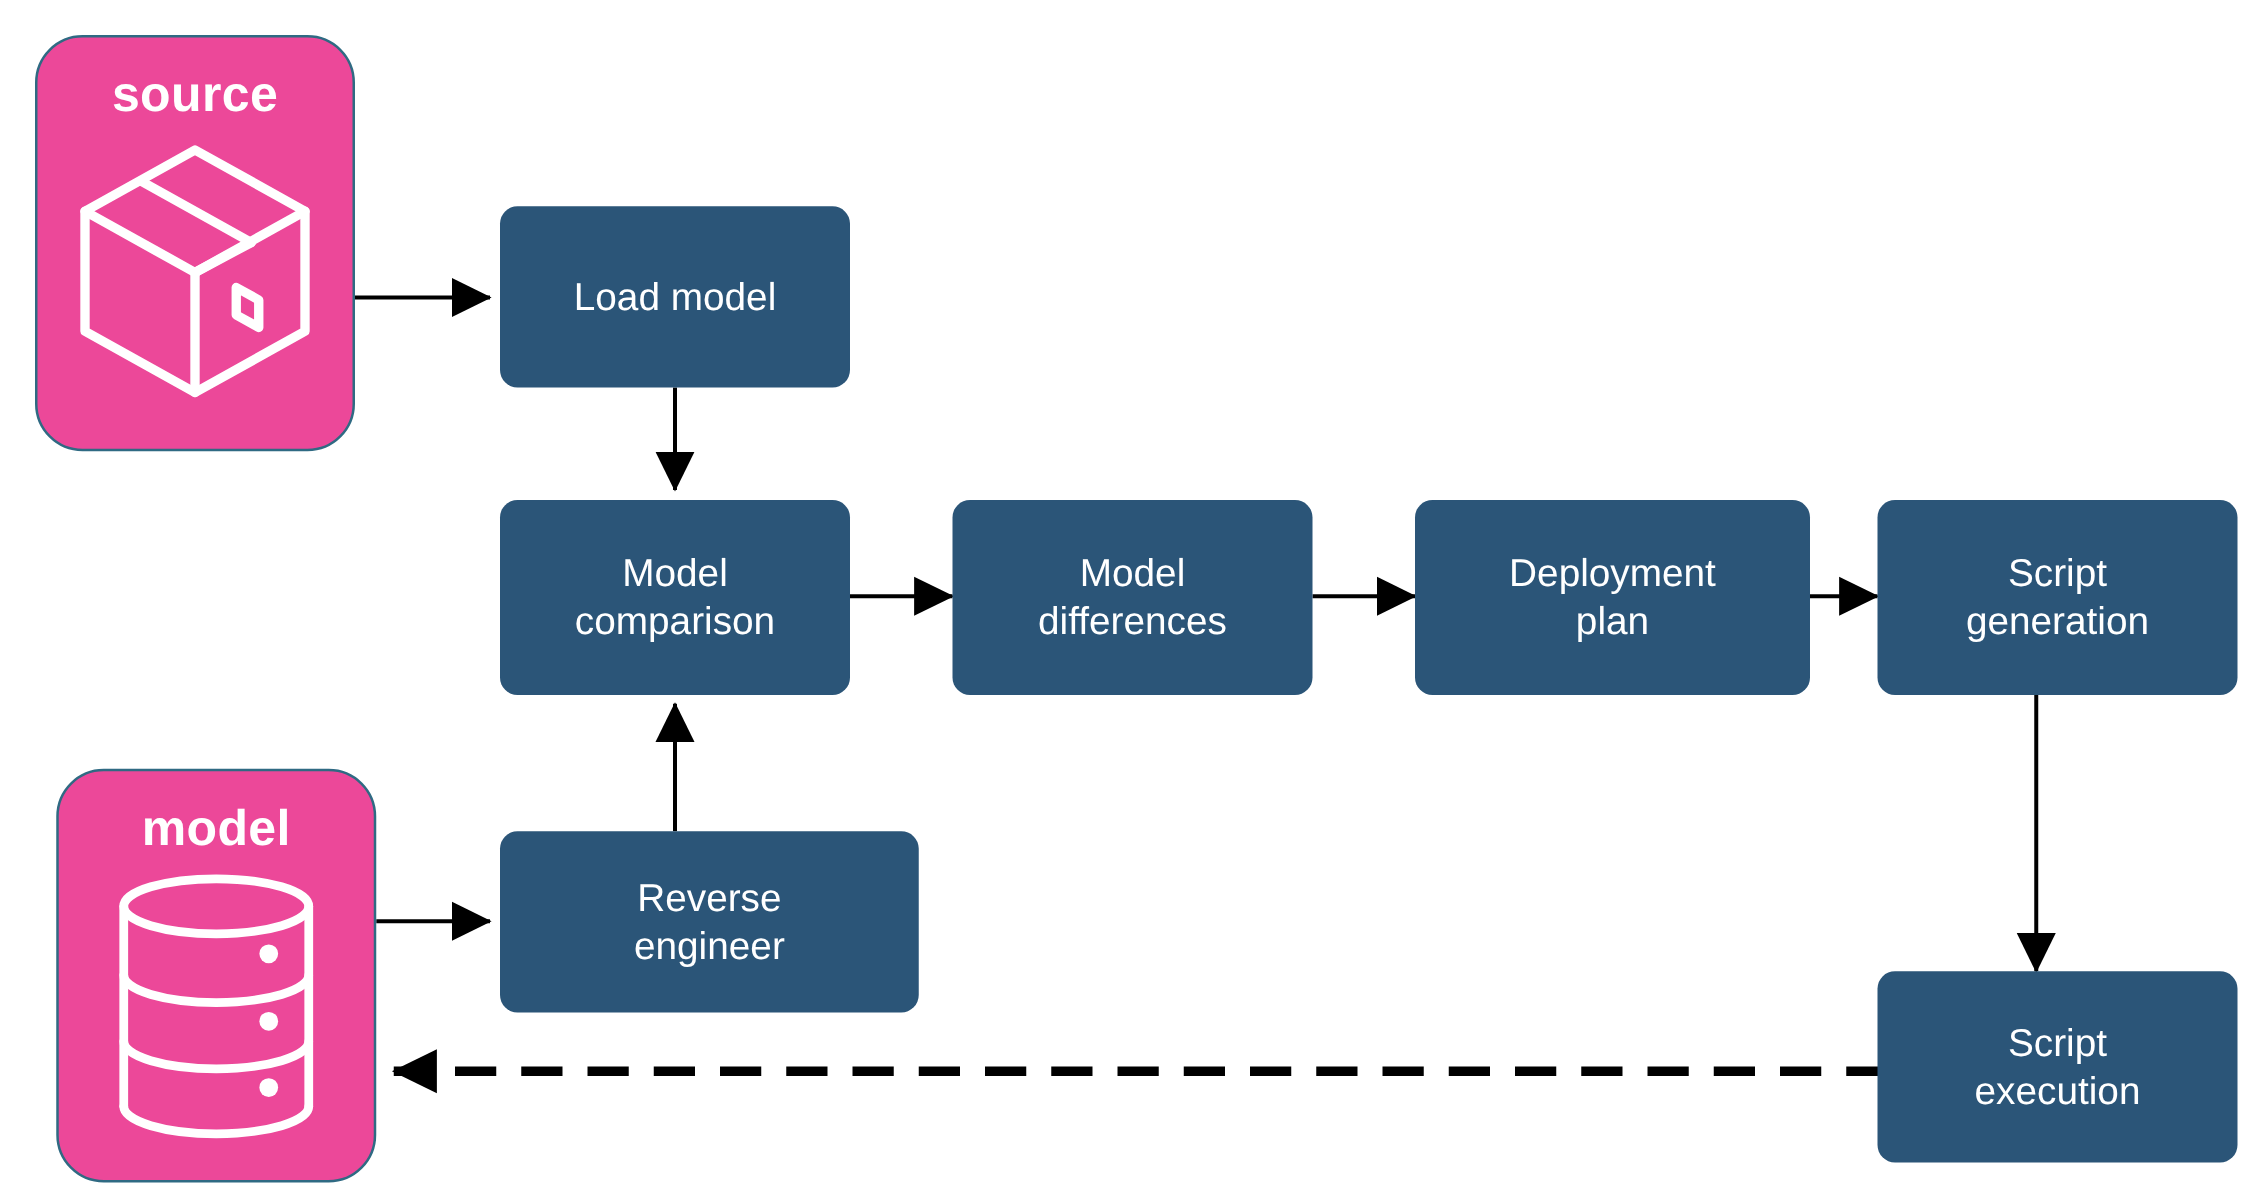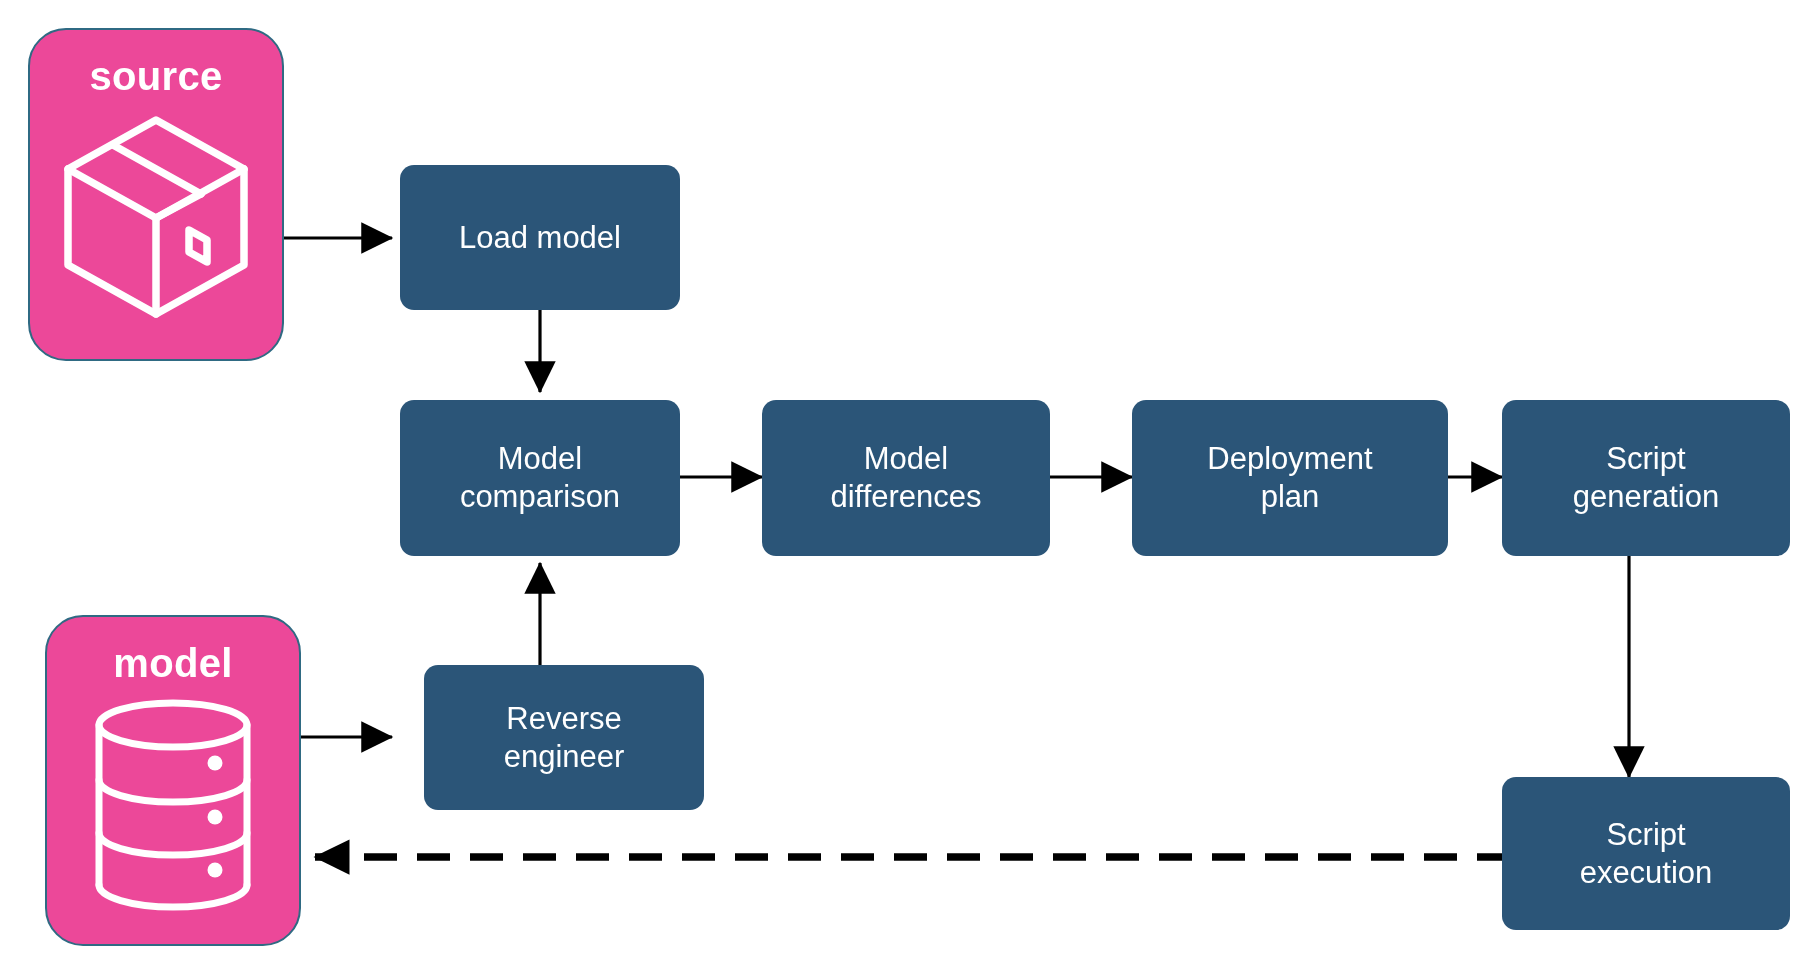--- a/index.html
+++ b/index.html
@@ -175,21 +175,21 @@
         <circle cx="128" cy="173" r="7.5"></circle>
       </g>
     </svg>
   </div>
 
   <div class="process" style="left:400px; top:165px; width:280px; height:145px;">Load model</div>
 
   <div class="process" style="left:400px; top:400px; width:280px; height:156px;">Model
 comparison</div>
 
-  <div class="process" style="left:400px; top:665px; width:280px; height:145px;margin-left:24px;">Reverse
+  <div class="process" style="left:400px; top:665px; width:335px; height:145px;">Reverse
 engineer</div>
 
   <div class="process" style="left:762px; top:400px; width:288px; height:156px;">Model
 differences</div>
 
   <div class="process" style="left:1132px; top:400px; width:316px; height:156px;">Deployment
 plan</div>
 
   <div class="process" style="left:1502px; top:400px; width:288px; height:156px;">Script
 generation</div>

